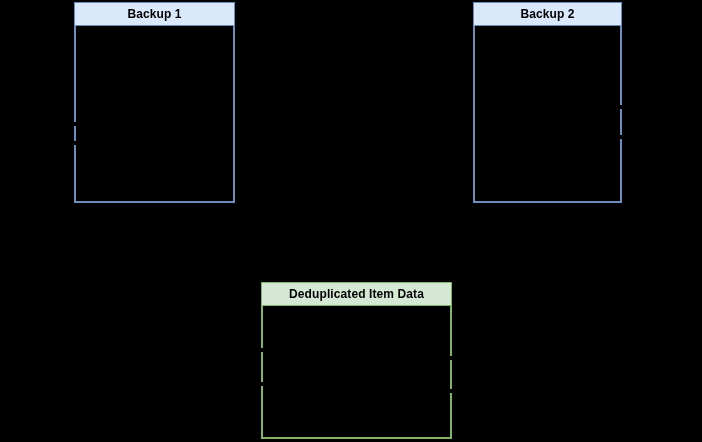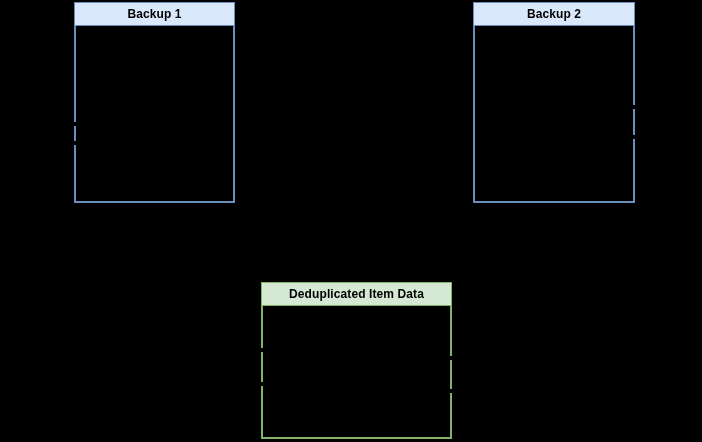--- a/index.html
+++ b/index.html
@@ -99,21 +99,21 @@
 
   <div class="node blue" style="left:74px; top:2px; width:161px; height:201px;">
     <div class="node-header">Backup 1</div>
     <div class="node-body">
       <div class="node-body-inner"></div>
       <div class="notch left" style="top:96px;"></div>
       <div class="notch left" style="top:115px;"></div>
     </div>
   </div>
 
-  <div class="node blue" style="left:473px; top:2px; width:162px; height:201px;">
+  <div class="node blue" style="left:473px; top:2px; width:149px; height:201px;">
     <div class="node-header">Backup 2</div>
     <div class="node-body">
       <div class="node-body-inner"></div>
       <div class="notch right" style="top:79px;"></div>
       <div class="notch right" style="top:109px;"></div>
     </div>
   </div>
 
   <div class="node green" style="left:253px; top:282px; width:191px; height:157px;margin-left:8px;">
     <div class="node-header">Deduplicated Item Data</div>

